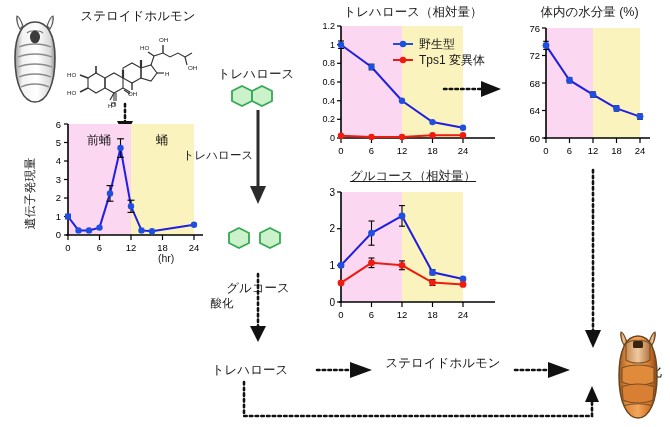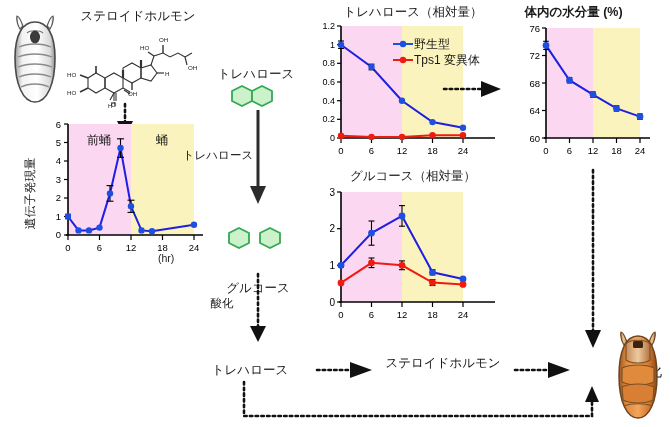--- a/index.html
+++ b/index.html
@@ -291,44 +291,44 @@
       <circle cx="36" cy="115.7" r="3.2"></circle>
         <circle cx="66.5" cy="116.9" r="3.2"></circle>
       <circle cx="97" cy="116.9" r="3.2"></circle>
         <circle cx="127.5" cy="115.2" r="3.2"></circle>
       <circle cx="158" cy="115.2" r="3.2"></circle>
     </g>
   </svg>
 </div>
 
 <div class="abs" style="left:392px;top:36px;">
-  <div style="display:flex;align-items:center;height:16px;">
+  <div style="display:flex;align-items:center;gap:5px;height:16px;">
     <svg width="22" height="10">
       <line x1="1" y1="5" x2="21" y2="5" stroke="#1f4fe0" stroke-width="2"></line>
       <circle cx="11" cy="5" r="3.2" fill="#1f4fe0"></circle>
     </svg>
     <span style="font-size:12px;">野生型</span>
   </div>
-  <div style="display:flex;align-items:center;height:16px;">
+  <div style="display:flex;align-items:center;gap:5px;height:16px;">
     <svg width="22" height="10">
       <line x1="1" y1="5" x2="21" y2="5" stroke="#ee1c10" stroke-width="2"></line>
       <circle cx="11" cy="5" r="3.2" fill="#ee1c10"></circle>
     </svg>
     <span style="font-size:12px;">Tps1 変異体</span>
   </div>
 </div>
 
 <div class="abs" style="left:443px;top:78px;">
   <svg width="62" height="22" viewBox="0 0 62 22">
     <path class="arrow-dot" d="M1 11 L40 11" stroke-width="3" stroke-dasharray="3 4"></path>
     <path d="M38 3 L38 19 L58 11 Z" fill="#111"></path>
   </svg>
 </div>
 
-<div class="abs ttl" style="left:318px;top:168px;width:190px;">グルコース（相対量）</div>
+<div class="abs ttl" style="left:318px;top:168px;width:190px;text-decoration:underline;">グルコース（相対量）</div>
 <div class="chart" style="left:305px;top:184px;width:200px;height:148px;">
   <svg width="200" height="148" viewBox="0 0 200 148">
     <rect x="36" y="8" width="61" height="110" class="pink"></rect>
     <rect x="97" y="8" width="61" height="110" class="yellow"></rect>
     <path class="axis-line" d="M36 8 L36 118"></path>
     <path class="axis-line" d="M34 118 L190 118"></path>
     <g class="tickline">
       <path d="M32 118 L36 118"></path>
         <path d="M32 81.3 L36 81.3"></path>
       <path d="M32 44.7 L36 44.7"></path>
@@ -393,21 +393,21 @@
     <g class="red-dot">
       <circle cx="36" cy="98.9" r="3.4"></circle>
         <circle cx="66.5" cy="78.8" r="3.4"></circle>
       <circle cx="97" cy="81.3" r="3.4"></circle>
         <circle cx="127.5" cy="98.6" r="3.4"></circle>
       <circle cx="158" cy="100.4" r="3.4"></circle>
     </g>
   </svg>
 </div>
 
-<div class="abs ttl" style="left:496px;top:4px;width:155px;font-weight:bold;">体内の水分量 (%)</div>
+<div class="abs ttl" style="left:512px;top:4px;width:155px;">体内の水分量 (%)</div>
 <div class="chart" style="left:510px;top:20px;width:160px;height:148px;">
   <svg width="160" height="148" viewBox="0 0 160 148">
     <rect x="36" y="8" width="47" height="110" class="pink"></rect>
     <rect x="83" y="8" width="47" height="110" class="yellow"></rect>
     <path class="axis-line" d="M36 8 L36 118"></path>
     <path class="axis-line" d="M34 118 L140 118"></path>
     <g class="tickline">
       <path d="M32 118 L36 118"></path>
         <path d="M32 90.5 L36 90.5"></path>
         <path d="M32 63 L36 63"></path>

